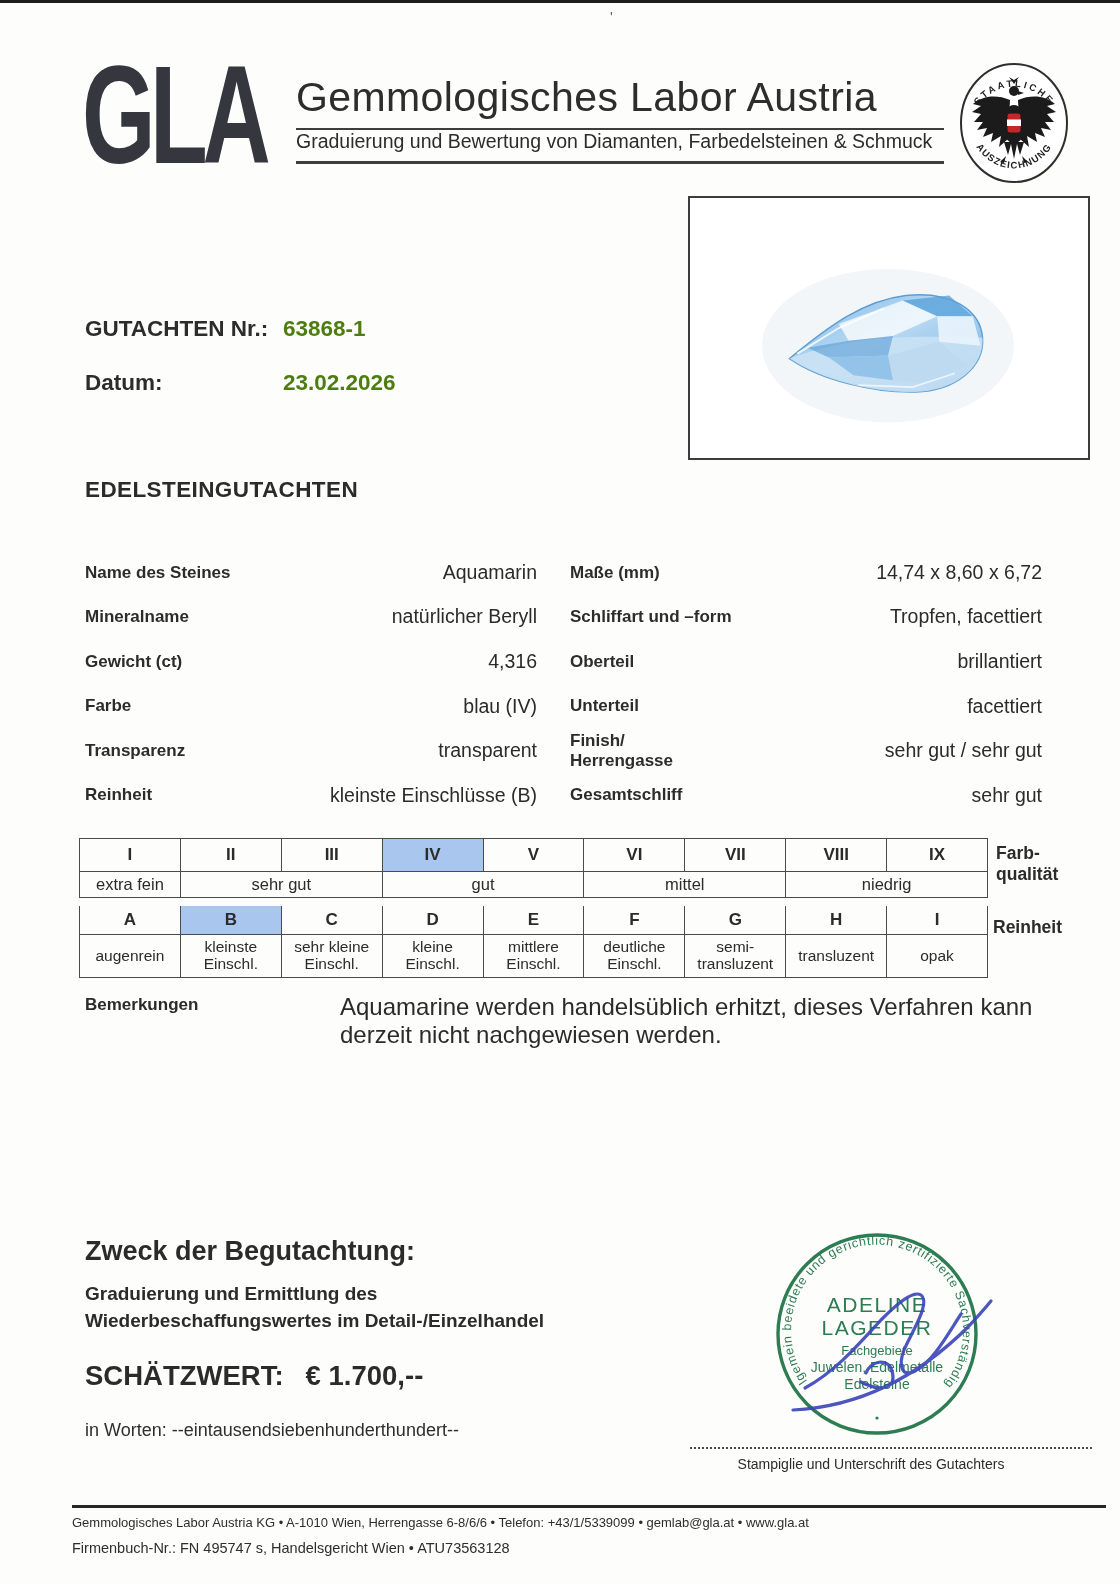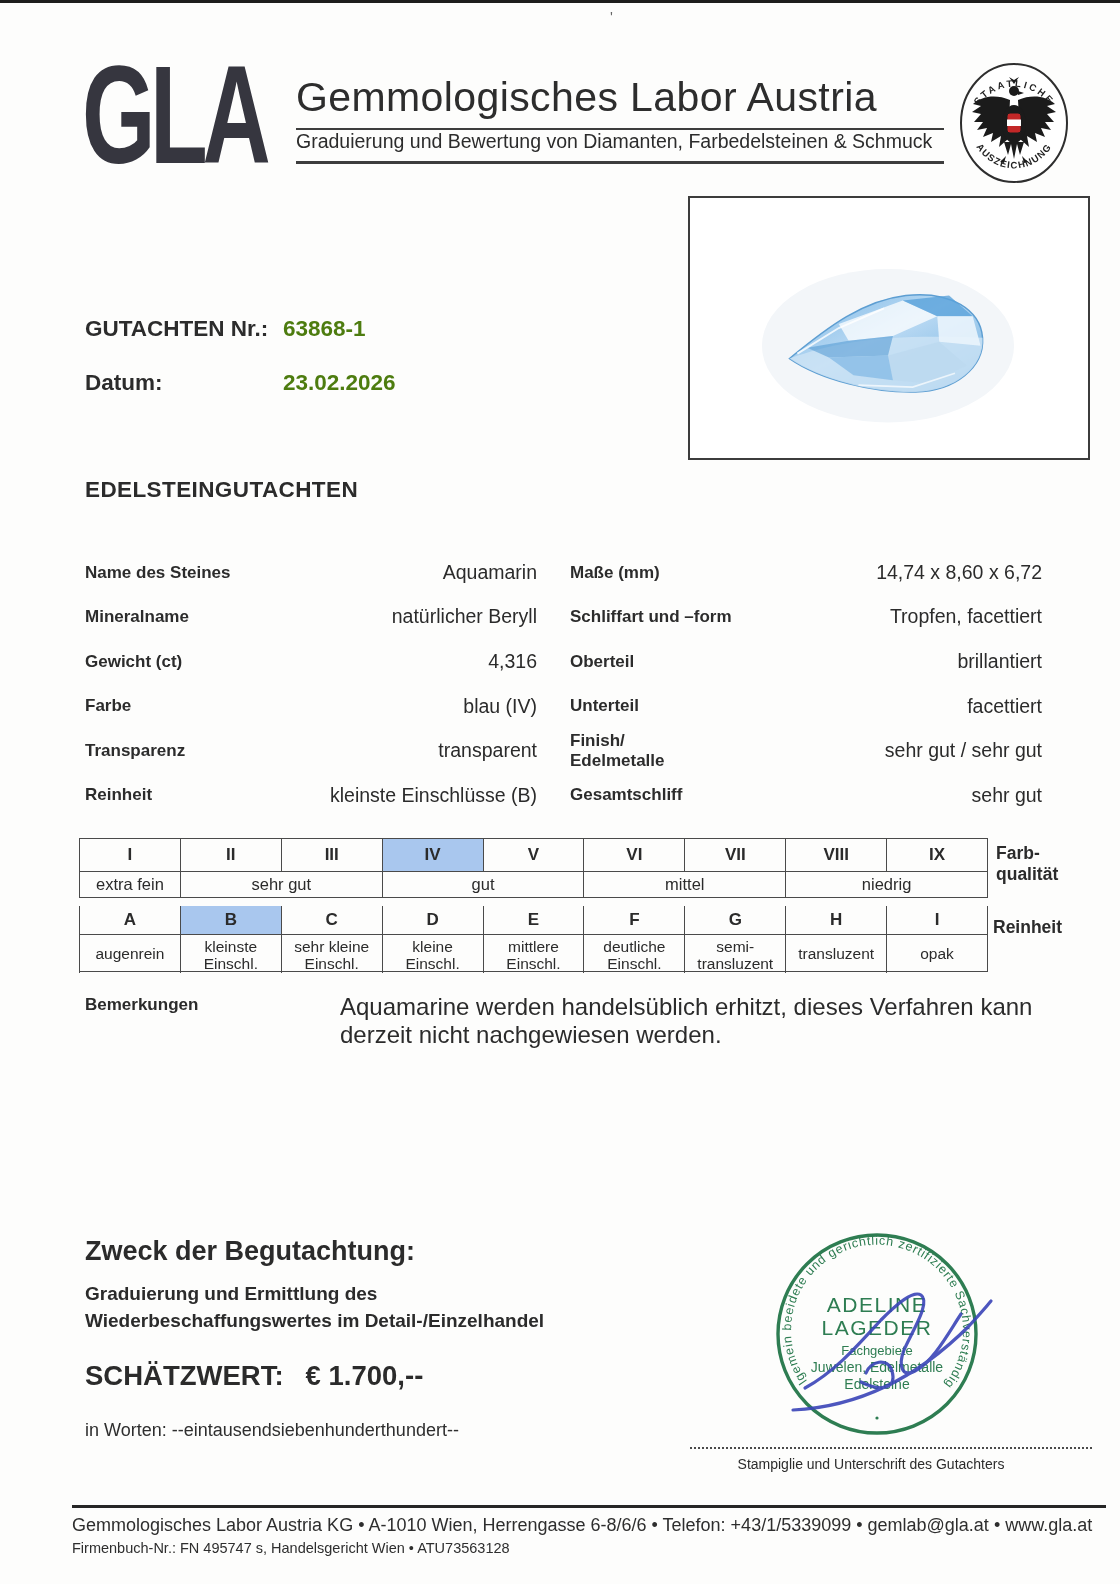--- a/index.html
+++ b/index.html
@@ -45,21 +45,21 @@
 
   
   .gt{left:79px; width:909px;}
   #farbTable{top:838px;}
   #reinTable{top:906px;}
   .grow{display:grid; grid-template-columns:repeat(9,1fr); border-right:1.3px solid #4a4a4a; box-sizing:border-box;}
   .grow>div{display:flex; align-items:center; justify-content:center; border-left:1.2px solid #4a4a4a; box-sizing:border-box; text-align:center;}
   .row-codes-f{height:33px; border-top:1.5px solid #4a4a4a; font-weight:600; font-size:17px;}
   .row-labels-f{height:27px; border-top:1.1px solid #4a4a4a; border-bottom:1.5px solid #4a4a4a; font-size:16.5px;}
   .row-codes-r{height:28px; font-weight:600; font-size:17px;}
-  .row-labels-r{height:38px; border-top:1.1px solid #4a4a4a; border-bottom:1.5px solid #4a4a4a; font-size:15.5px; line-height:1.12;}
+  .row-labels-r{height:44px; border-top:1.1px solid #4a4a4a; border-bottom:1.5px solid #4a4a4a; font-size:15.5px; line-height:1.12;}
   .axis-label{font-size:17.5px; font-weight:bold; line-height:1.2; white-space:pre-line;}
   .axis-farb{left:996px; top:843px;}
   .axis-rein{left:993px; top:917px;}
 
   
   .remarks-label{left:85px; top:995px; font-size:17px; font-weight:bold;}
   .remarks-text{left:340px; top:993px; width:710px; font-size:24px; color:#2b2b2b;}
 
   
   .purpose-heading{left:85px; top:1236px; font-size:27px; font-weight:bold;}
@@ -68,21 +68,21 @@
   .valuation{left:85px; top:1360px; font-size:27.5px; font-weight:bold; display:flex; gap:22px; white-space:nowrap;}
   .in-words{left:85px; top:1420px; font-size:18px; color:#2e2e2e;}
 
   
   .stamp-box{left:763px; top:1220px; width:234px; height:234px;}
   .stamp-rule{left:690px; top:1447px; width:402px; border-top:2.2px dotted #4a4a4a;}
   .stamp-caption{left:670px; top:1456px; width:402px; font-size:14px; text-align:center; color:#2c2c2c;}
 
   
   .footer-rule{left:72px; top:1505px; width:1034px; height:2.6px; background:#262626;}
-  .footer-line1{left:72px; top:1515px; font-size:18px; color:#2e2e2e; white-space:nowrap;text-align:right;}
+  .footer-line1{left:72px; top:1515px; font-size:13px; color:#2e2e2e; white-space:nowrap;text-align:right;}
   .footer-line2{left:72px; top:1540px; font-size:14.5px; color:#2e2e2e; white-space:nowrap;}
 </style>
 </head>
 <body>
 
 <div class="page">
 
   <div class="abs scan-top"></div>
   <span class="abs top-mark">'</span>
 
@@ -192,21 +192,21 @@
       <div class="prop-row">
         <div class="prop-label">Oberteil</div>
         <div class="prop-value">brillantiert</div>
       </div>
       <div class="prop-row">
         <div class="prop-label">Unterteil</div>
         <div class="prop-value">facettiert</div>
       </div>
       <div class="prop-row">
         <div class="prop-label">Finish/
-Edelmetalle</div>
+Herrengasse</div>
         <div class="prop-value">sehr gut / sehr gut</div>
       </div>
       <div class="prop-row">
         <div class="prop-label">Gesamtschliff</div>
         <div class="prop-value">sehr gut</div>
       </div>
     </div>
 
   <div class="abs gt" id="farbTable">
     <div class="grow row-codes-f" id="farbCodes">

